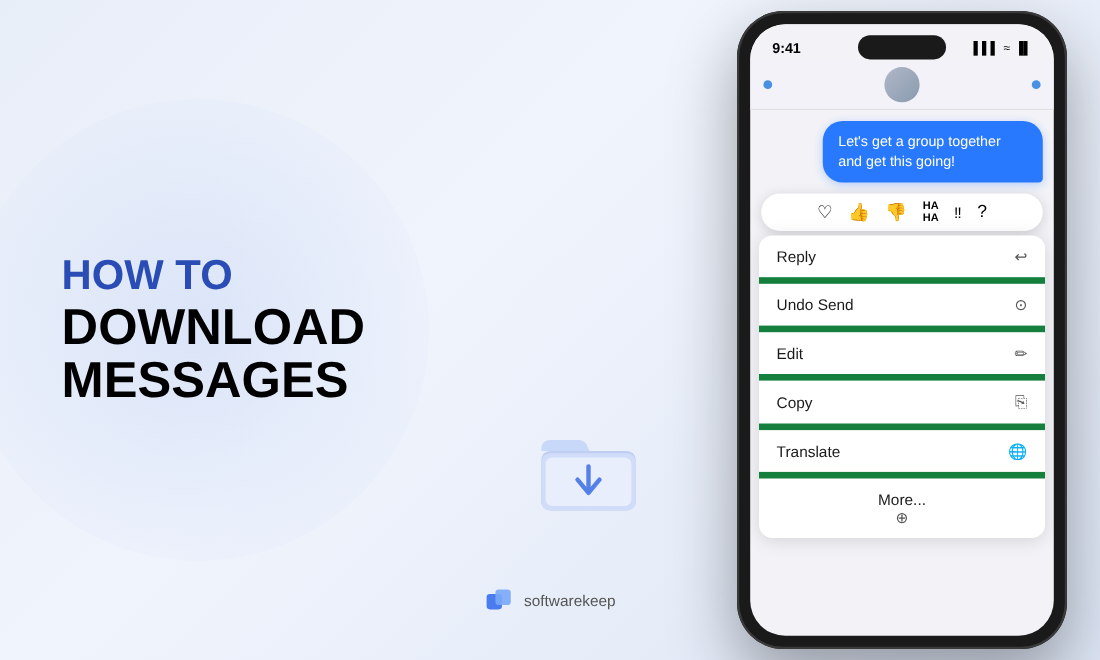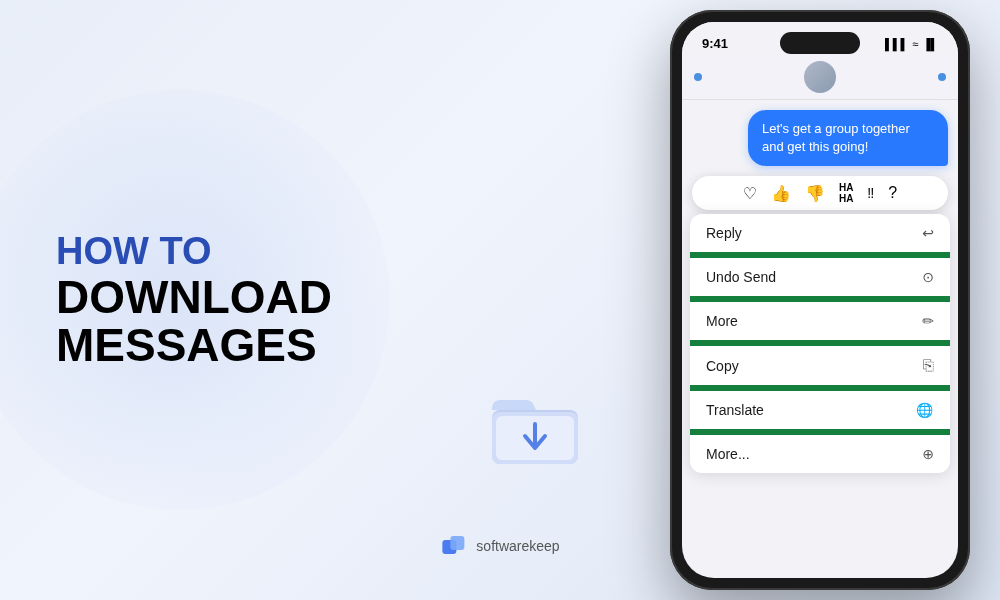--- a/index.html
+++ b/index.html
@@ -223,20 +223,21 @@
       justify-content: space-between;
       align-items: center;
       padding: 11px 16px;
       font-size: 14px;
       color: #1a1a1a;
       border-bottom: 6px solid #15803d;
     }
 
     .menu-item:last-child {
       border-bottom: none;
+      flex-direction: column;
     }
 
     .menu-icon {
       font-size: 14px;
       color: #555;
     }
   </style>
 </head>
 <body>
 
@@ -310,21 +311,21 @@
       <div class="context-menu">
         <div class="menu-item">
           <span>Reply</span>
           <span class="menu-icon">↩</span>
         </div>
         <div class="menu-item">
           <span>Undo Send</span>
           <span class="menu-icon">⊙</span>
         </div>
         <div class="menu-item">
-          <span>More</span>
+          <span>Edit</span>
           <span class="menu-icon">✏</span>
         </div>
         <div class="menu-item">
           <span>Copy</span>
           <span class="menu-icon">⎘</span>
         </div>
         <div class="menu-item">
           <span>Translate</span>
           <span class="menu-icon">🌐</span>
         </div>

